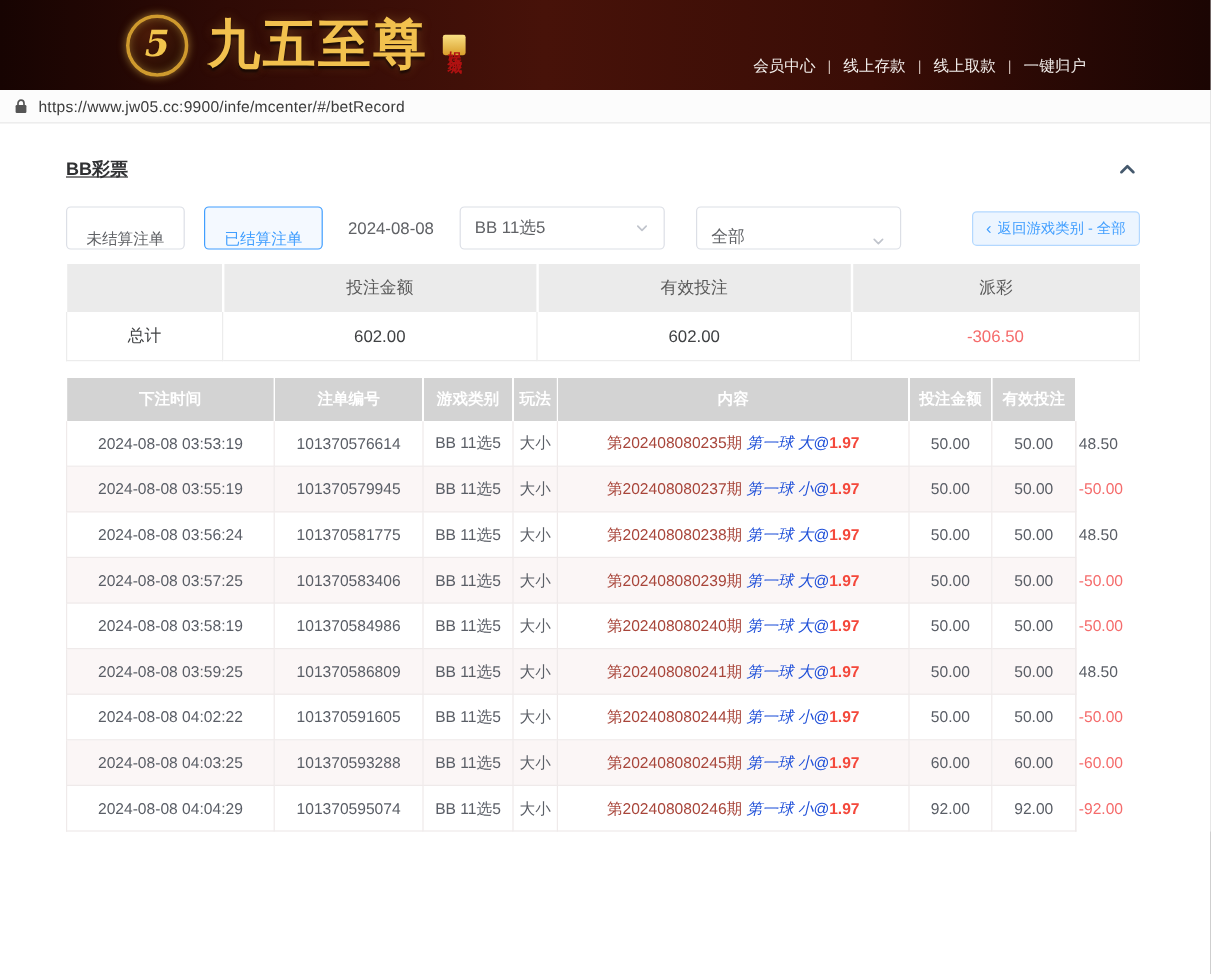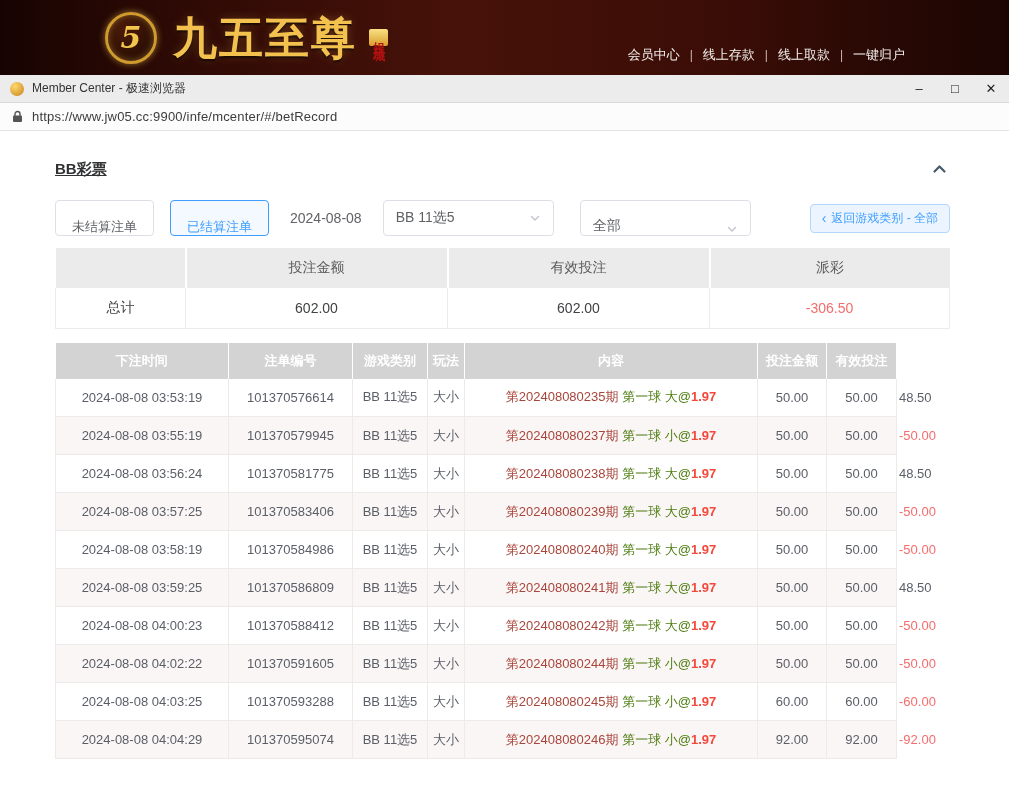--- a/index.html
+++ b/index.html
@@ -50,21 +50,21 @@
   .summary td { height:40px; text-align:center; font-size:14px; color:#404244; border:1px solid #ececec; border-top:none; background:#fff; }
   .summary td.neg, .bet-table td.neg { color:#f56c6c; }
 
   
   .bet-table { margin-top:14px; width:770px; }
   .bet-table thead th { background:#d3d3d3; color:#fff; font-size:13px; font-weight:bold; height:36px; border-right:1px solid #fff; overflow:hidden; }
   .bet-table thead th:last-child { border-right:none; }
   .bet-table tbody td { height:38px; text-align:center; font-size:13px; color:#5a5e66; border:1px solid #efeaea; border-top:none; padding:0 2px; }
   .bet-table tbody tr:nth-child(even) td { background:#fbf6f6; }
   .bet-table .period { color:#a8453a; }
-  .bet-table .selection { color:#4d7c0f; }
+  .bet-table .selection { color:#1d4ed8;font-style:italic; }
   .bet-table .odds { color:#f4483b; font-weight:bold; }
 </style>
 </head>
 <body>
 
 <div class="screen">
 
   <header class="banner">
     <div class="logo">
       <div class="coin">
@@ -77,29 +77,20 @@
         <a class="nav-link">会员中心</a>
         <span class="nav-sep">|</span>
         <a class="nav-link">线上存款</a>
         <span class="nav-sep">|</span>
         <a class="nav-link">线上取款</a>
         <span class="nav-sep">|</span>
         <a class="nav-link">一键归户</a>
       </nav>
   </header>
 
-  <div class="titlebar">
-    <span class="favicon"></span>
-    <span class="win-title">Member Center - 极速浏览器</span>
-    <div class="win-controls">
-      <span class="win-btn">–</span>
-      <span class="win-btn">□</span>
-      <span class="win-btn">✕</span>
-    </div>
-  </div>
 
   <div class="addressbar">
     <span class="lock-icon">
       <svg width="11" height="13" viewBox="0 0 11 13">
           <rect x="1" y="5.5" width="9" height="6.6" rx="1" fill="#555"></rect>
           <path d="M3 6V4a2.5 2.5 0 0 1 5 0v2" fill="none" stroke="#555" stroke-width="1.4"></path>
         </svg>
     </span>
     <span class="url-text">https://www.jw05.cc:9900/infe/mcenter/#/betRecord</span>
   </div>
@@ -246,30 +237,20 @@
             <td>2024-08-08 03:59:25</td>
             <td>101370586809</td>
             <td>BB 11选5</td>
             <td>大小</td>
             <td><span class="period">第202408080241期 </span><span class="selection">第一球 大@</span><span class="odds">1.97</span></td>
             <td>50.00</td>
             <td>50.00</td>
             <td>48.50</td>
           </tr>
           <tr>
-            <td>2024-08-08 04:00:23</td>
-            <td>101370588412</td>
-            <td>BB 11选5</td>
-            <td>大小</td>
-            <td><span class="period">第202408080242期 </span><span class="selection">第一球 大@</span><span class="odds">1.97</span></td>
-            <td>50.00</td>
-            <td>50.00</td>
-            <td class="neg">-50.00</td>
-          </tr>
-          <tr>
             <td>2024-08-08 04:02:22</td>
             <td>101370591605</td>
             <td>BB 11选5</td>
             <td>大小</td>
             <td><span class="period">第202408080244期 </span><span class="selection">第一球 小@</span><span class="odds">1.97</span></td>
             <td>50.00</td>
             <td>50.00</td>
             <td class="neg">-50.00</td>
           </tr>
           <tr>

